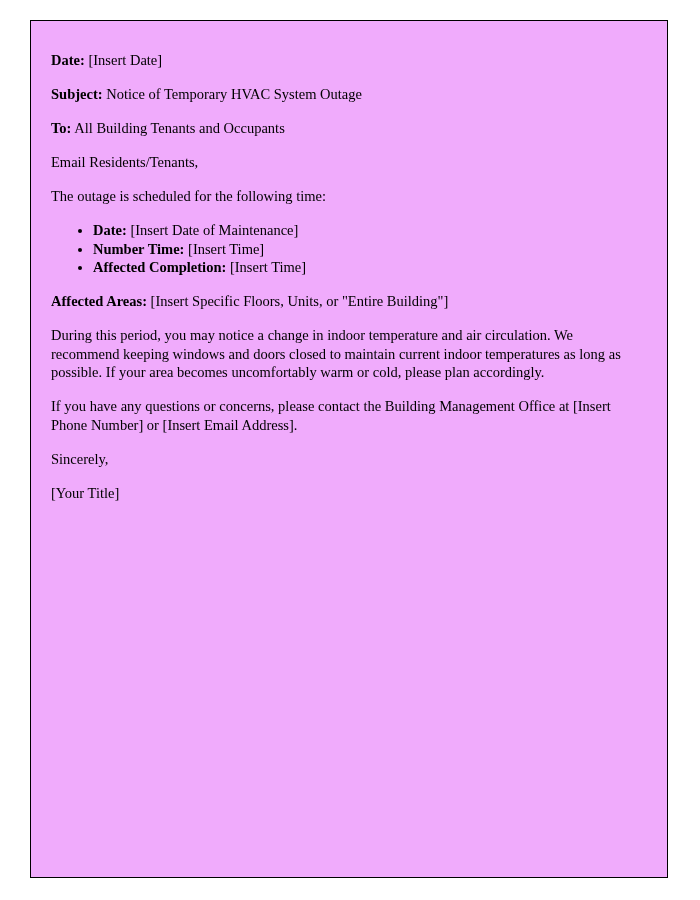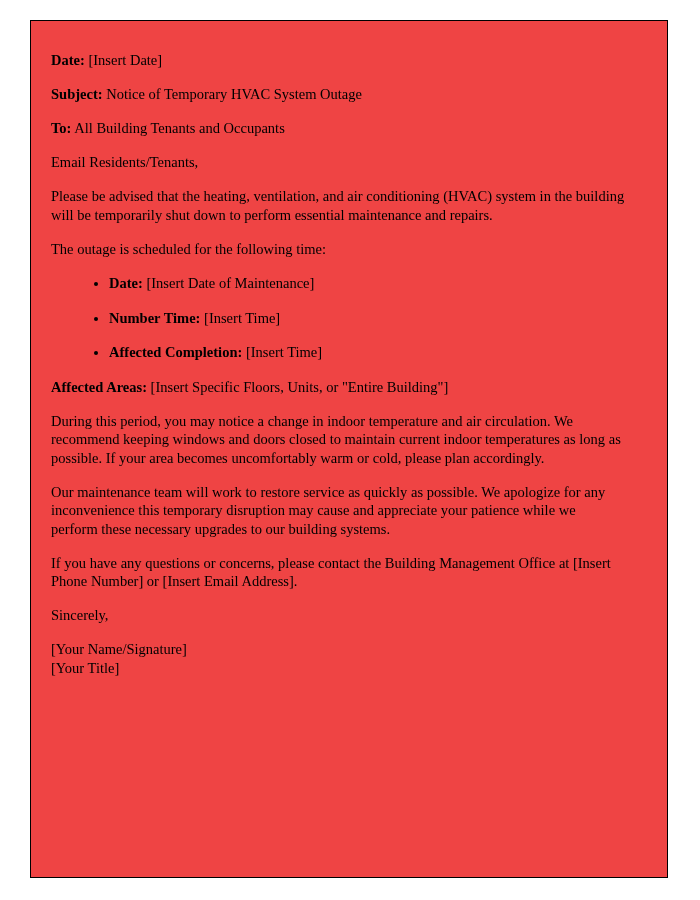--- a/index.html
+++ b/index.html
@@ -12,40 +12,40 @@
     height: 900px;
     font-family: "Liberation Serif", serif;
     color: #000000;
   }
   .page {
     box-sizing: border-box;
     width: 638px;
     height: 858px;
     margin: 20px 0 0 30px;
     border: 1px solid #000000;
-    background: #ef4444;
+    background: #f0abfc;
     padding: 30px 42px 0 20px;
     overflow: hidden;
   }
   .line, p {
     font-size: 14.5px;
     line-height: 18.5px;
     margin: 0 0 15.5px 0;
   }
   .bold {
     font-weight: bold;
   }
   ul.bullet-list {
     margin: 0 0 15.5px 0;
     padding-left: 42px;
     font-size: 14.5px;
     line-height: 18.5px;
   }
   ul.bullet-list li {
-    margin: 16px;
+    margin: 0;
     padding: 0;
   }
   .sig-line {
     font-size: 14.5px;
     line-height: 18.5px;
     margin: 0;
   }
 </style>
 </head>
 <body>
@@ -53,38 +53,35 @@
 <div class="page">
 
   <p class="line"><span class="bold">Date:</span><span> [Insert Date]</span></p>
 
   <p class="line"><span class="bold">Subject:</span><span> Notice of Temporary HVAC System Outage</span></p>
 
   <p class="line"><span class="bold">To:</span><span> All Building Tenants and Occupants</span></p>
 
   <p class="line">Email Residents/Tenants,</p>
 
-  <p>Please be advised that the heating, ventilation, and air conditioning (HVAC) system in the building will be temporarily shut down to perform essential maintenance and repairs.</p>
 
   <p>The outage is scheduled for the following time:</p>
 
   <ul class="bullet-list">
     <li><span class="bold">Date:</span><span> [Insert Date of Maintenance]</span></li>
     <li><span class="bold">Number Time:</span><span> [Insert Time]</span></li>
     <li><span class="bold">Affected Completion:</span><span> [Insert Time]</span></li>
   </ul>
 
   <p class="line"><span class="bold">Affected Areas:</span><span> [Insert Specific Floors, Units, or "Entire Building"]</span></p>
 
   <p>During this period, you may notice a change in indoor temperature and air circulation. We recommend keeping windows and doors closed to maintain current indoor temperatures as long as possible. If your area becomes uncomfortably warm or cold, please plan accordingly.</p>
 
-  <p>Our maintenance team will work to restore service as quickly as possible. We apologize for any inconvenience this temporary disruption may cause and appreciate your patience while we perform these necessary upgrades to our building systems.</p>
 
   <p>If you have any questions or concerns, please contact the Building Management Office at [Insert Phone Number] or [Insert Email Address].</p>
 
   <p class="line">Sincerely,</p>
 
   <div>
-    <div class="sig-line">[Your Name/Signature]</div>
     <div class="sig-line">[Your Title]</div>
   </div>
 
 </div>
 
 </body></html>

